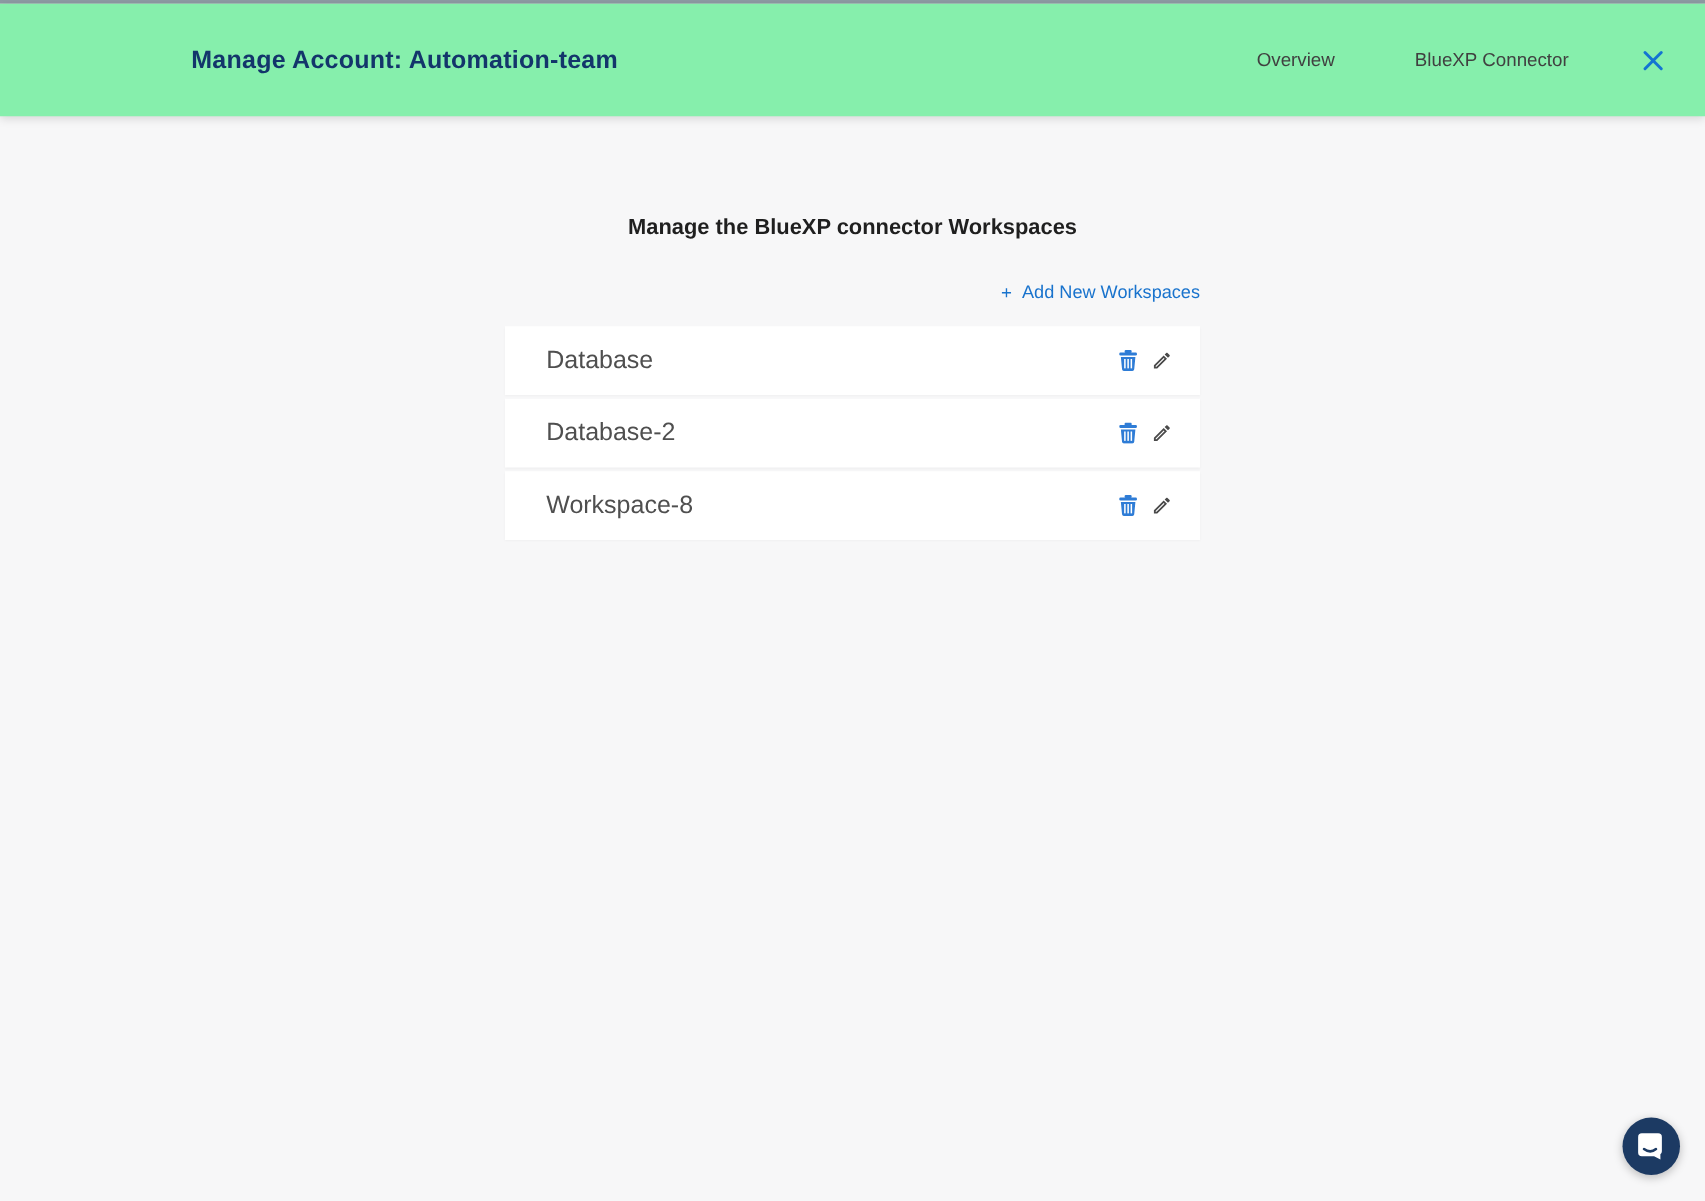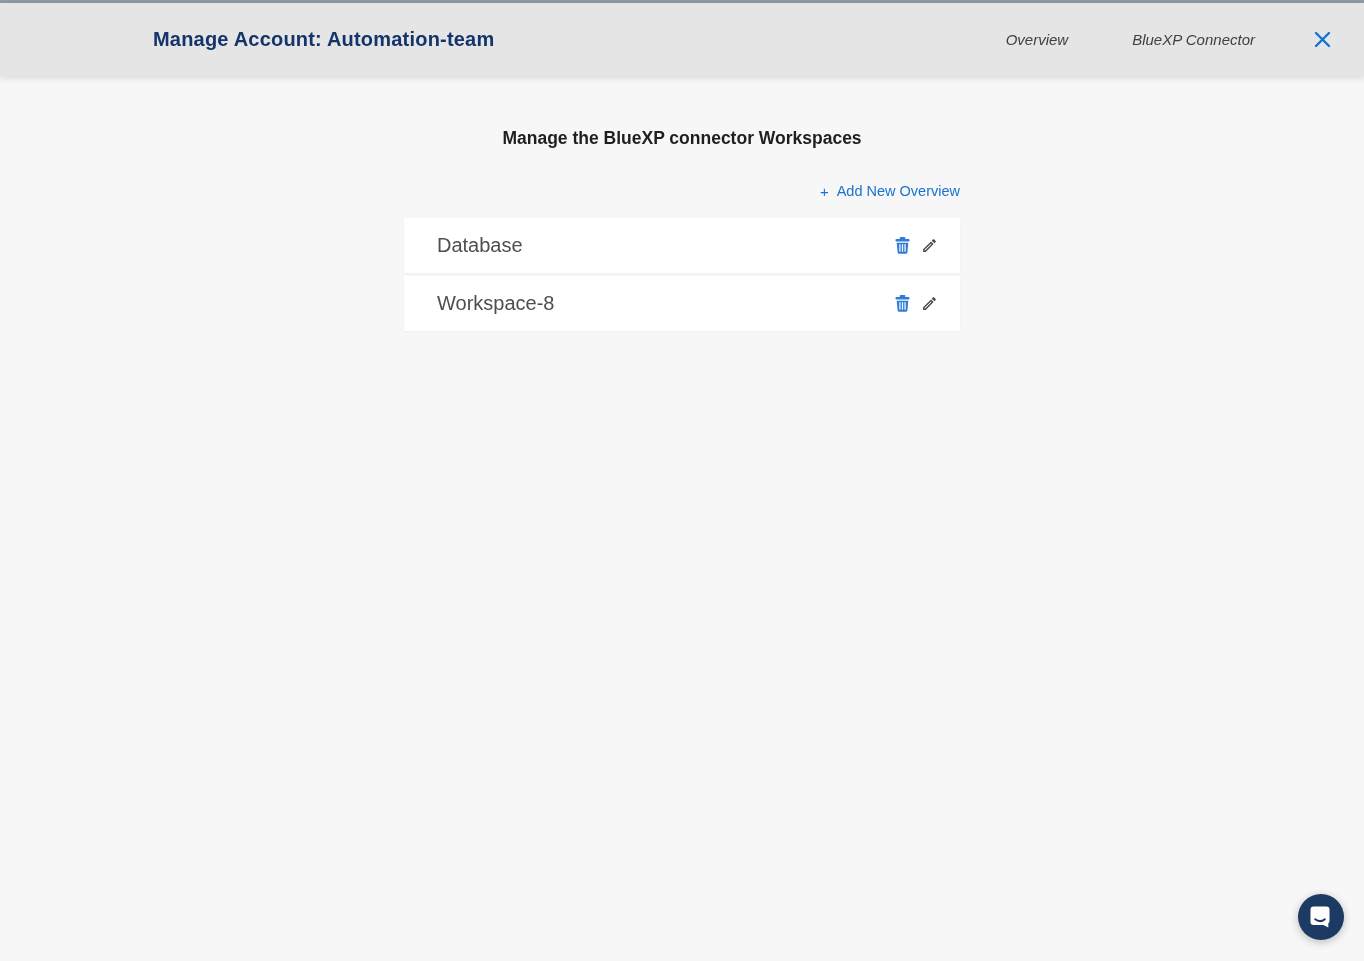--- a/index.html
+++ b/index.html
@@ -8,22 +8,22 @@
     font-family: "Liberation Sans", "DejaVu Sans", sans-serif;
     background: #f7f7f8;
     position: relative;
   }
   .top-strip {
     height: 3px;
     width: 100%;
     background: #8d9ba3;
   }
   .header {
-    height: 73px;
-    background: #e5e5e5;
+    height: 90px;
+    background: #86efac;
     display: flex;
     align-items: stretch;
     box-shadow: 0 2px 7px rgba(0,0,0,0.13);
     position: relative;
     z-index: 2;
   }
   .page-title {
     align-self: center;
     margin-left: 153px;
     font-size: 20px;
@@ -38,41 +38,40 @@
   }
   .tab {
     display: flex;
     align-items: center;
     padding: 0 32px;
     font-size: 15px;
     color: #404040;
     cursor: pointer;
     position: relative;
     white-space: nowrap;
-    font-style: italic;
   }
   .tab.active {
     color: #1374d2;
     font-weight: bold;
   }
   .tab.active::after {
     content: "";
     position: absolute;
     left: 0; right: 0; bottom: 0;
     height: 4px;
     background: #1374d2;
   }
   .close-btn {
     align-self: center;
     margin: 0 33px 0 26px;
     width: 18px; height: 18px;
     cursor: pointer;
     display: flex; align-items: center; justify-content: center;
   }
-  .main { padding-top: 52px; }
+  .main { padding-top: 78px; }
   .section-heading {
     text-align: center;
     font-size: 17.5px;
     font-weight: 600;
     color: #1f1f1f;
   }
   .content-col {
     width: 556px;
     margin: 0 auto;
   }
@@ -153,21 +152,21 @@
   </div>
 </div>
 
 <div class="main">
   <div class="section-heading">Manage the BlueXP connector Workspaces</div>
 
   <div class="content-col">
     <div class="add-row">
       <div class="add-link">
         <span class="plus">+</span>
-        <span>Add New Overview</span>
+        <span>Add New Workspaces</span>
       </div>
     </div>
 
     <div class="ws-list">
 
       <div class="ws-row">
         <span class="ws-name">Database</span>
         <span class="ws-actions">
           <span class="icon-btn">
             <svg width="15" height="17" viewBox="0 0 16 18">
@@ -180,43 +179,63 @@
             </svg>
           </span>
           <span class="icon-btn">
             <svg width="17" height="17" viewBox="0 0 24 24">
               <path fill="#4a4a4a" d="M14.06 9.02l.92.92L5.92 19H5v-.92l9.06-9.06M17.66 3c-.25 0-.51.1-.7.29l-1.83 1.83 3.75 3.75 1.83-1.83c.39-.39.39-1.02 0-1.41l-2.34-2.34c-.2-.2-.45-.29-.71-.29zm-3.6 3.19L3 17.25V21h3.75L17.81 9.94l-3.75-3.75z"></path>
             </svg>
           </span>
         </span>
       </div>
 
-
-
       <div class="ws-row">
-        <span class="ws-name">Workspace-8</span>
+        <span class="ws-name">Database-2</span>
         <span class="ws-actions">
           <span class="icon-btn">
             <svg width="15" height="17" viewBox="0 0 16 18">
               <rect x="5" y="0" width="6" height="2.4" rx="1" fill="#2e7cd6"></rect>
               <rect x="0.5" y="2" width="15" height="2.6" rx="1" fill="#2e7cd6"></rect>
               <path d="M1.8 6 h12.4 l-1 10.4 a1.6 1.6 0 0 1 -1.6 1.4 h-7.2 a1.6 1.6 0 0 1 -1.6 -1.4 z" fill="#2e7cd6"></path>
               <rect x="4.6" y="7.6" width="1.3" height="8" fill="#ffffff"></rect>
               <rect x="7.35" y="7.6" width="1.3" height="8" fill="#ffffff"></rect>
               <rect x="10.1" y="7.6" width="1.3" height="8" fill="#ffffff"></rect>
             </svg>
           </span>
           <span class="icon-btn">
             <svg width="17" height="17" viewBox="0 0 24 24">
               <path fill="#4a4a4a" d="M14.06 9.02l.92.92L5.92 19H5v-.92l9.06-9.06M17.66 3c-.25 0-.51.1-.7.29l-1.83 1.83 3.75 3.75 1.83-1.83c.39-.39.39-1.02 0-1.41l-2.34-2.34c-.2-.2-.45-.29-.71-.29zm-3.6 3.19L3 17.25V21h3.75L17.81 9.94l-3.75-3.75z"></path>
             </svg>
           </span>
         </span>
       </div>
 
+
+      <div class="ws-row">
+        <span class="ws-name">Workspace-8</span>
+        <span class="ws-actions">
+          <span class="icon-btn">
+            <svg width="15" height="17" viewBox="0 0 16 18">
+              <rect x="5" y="0" width="6" height="2.4" rx="1" fill="#2e7cd6"></rect>
+              <rect x="0.5" y="2" width="15" height="2.6" rx="1" fill="#2e7cd6"></rect>
+              <path d="M1.8 6 h12.4 l-1 10.4 a1.6 1.6 0 0 1 -1.6 1.4 h-7.2 a1.6 1.6 0 0 1 -1.6 -1.4 z" fill="#2e7cd6"></path>
+              <rect x="4.6" y="7.6" width="1.3" height="8" fill="#ffffff"></rect>
+              <rect x="7.35" y="7.6" width="1.3" height="8" fill="#ffffff"></rect>
+              <rect x="10.1" y="7.6" width="1.3" height="8" fill="#ffffff"></rect>
+            </svg>
+          </span>
+          <span class="icon-btn">
+            <svg width="17" height="17" viewBox="0 0 24 24">
+              <path fill="#4a4a4a" d="M14.06 9.02l.92.92L5.92 19H5v-.92l9.06-9.06M17.66 3c-.25 0-.51.1-.7.29l-1.83 1.83 3.75 3.75 1.83-1.83c.39-.39.39-1.02 0-1.41l-2.34-2.34c-.2-.2-.45-.29-.71-.29zm-3.6 3.19L3 17.25V21h3.75L17.81 9.94l-3.75-3.75z"></path>
+            </svg>
+          </span>
+        </span>
+      </div>
+
     </div>
   </div>
 </div>
 
 <div class="chat-launcher">
   <svg width="24" height="24" viewBox="0 0 24 24">
     <path fill="#ffffff" d="M4.5 1.5h13a3 3 0 0 1 3 3v11.5a3 3 0 0 1-1.2 2.4l.05 4.1-5.1-2.5H4.5a3 3 0 0 1-3-3V4.5a3 3 0 0 1 3-3z"></path>
     <path d="M6.2 14.2c3.6 2.7 6.4 2.7 9.6 0" stroke="#1c3a63" stroke-width="2" fill="none" stroke-linecap="round"></path>
   </svg>
 </div>

